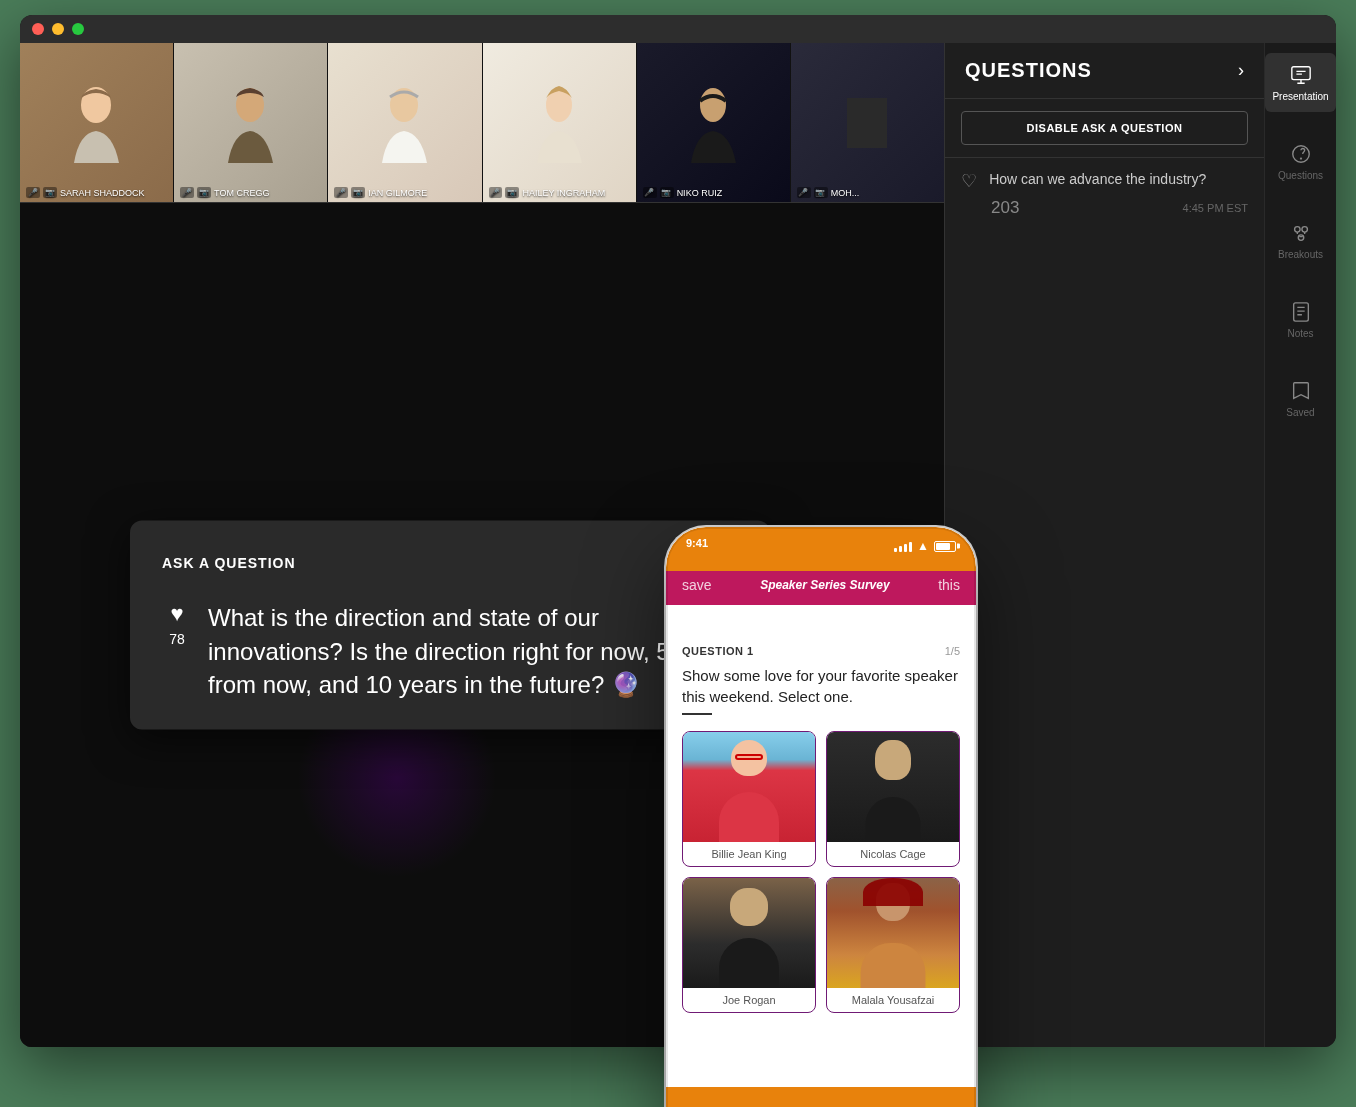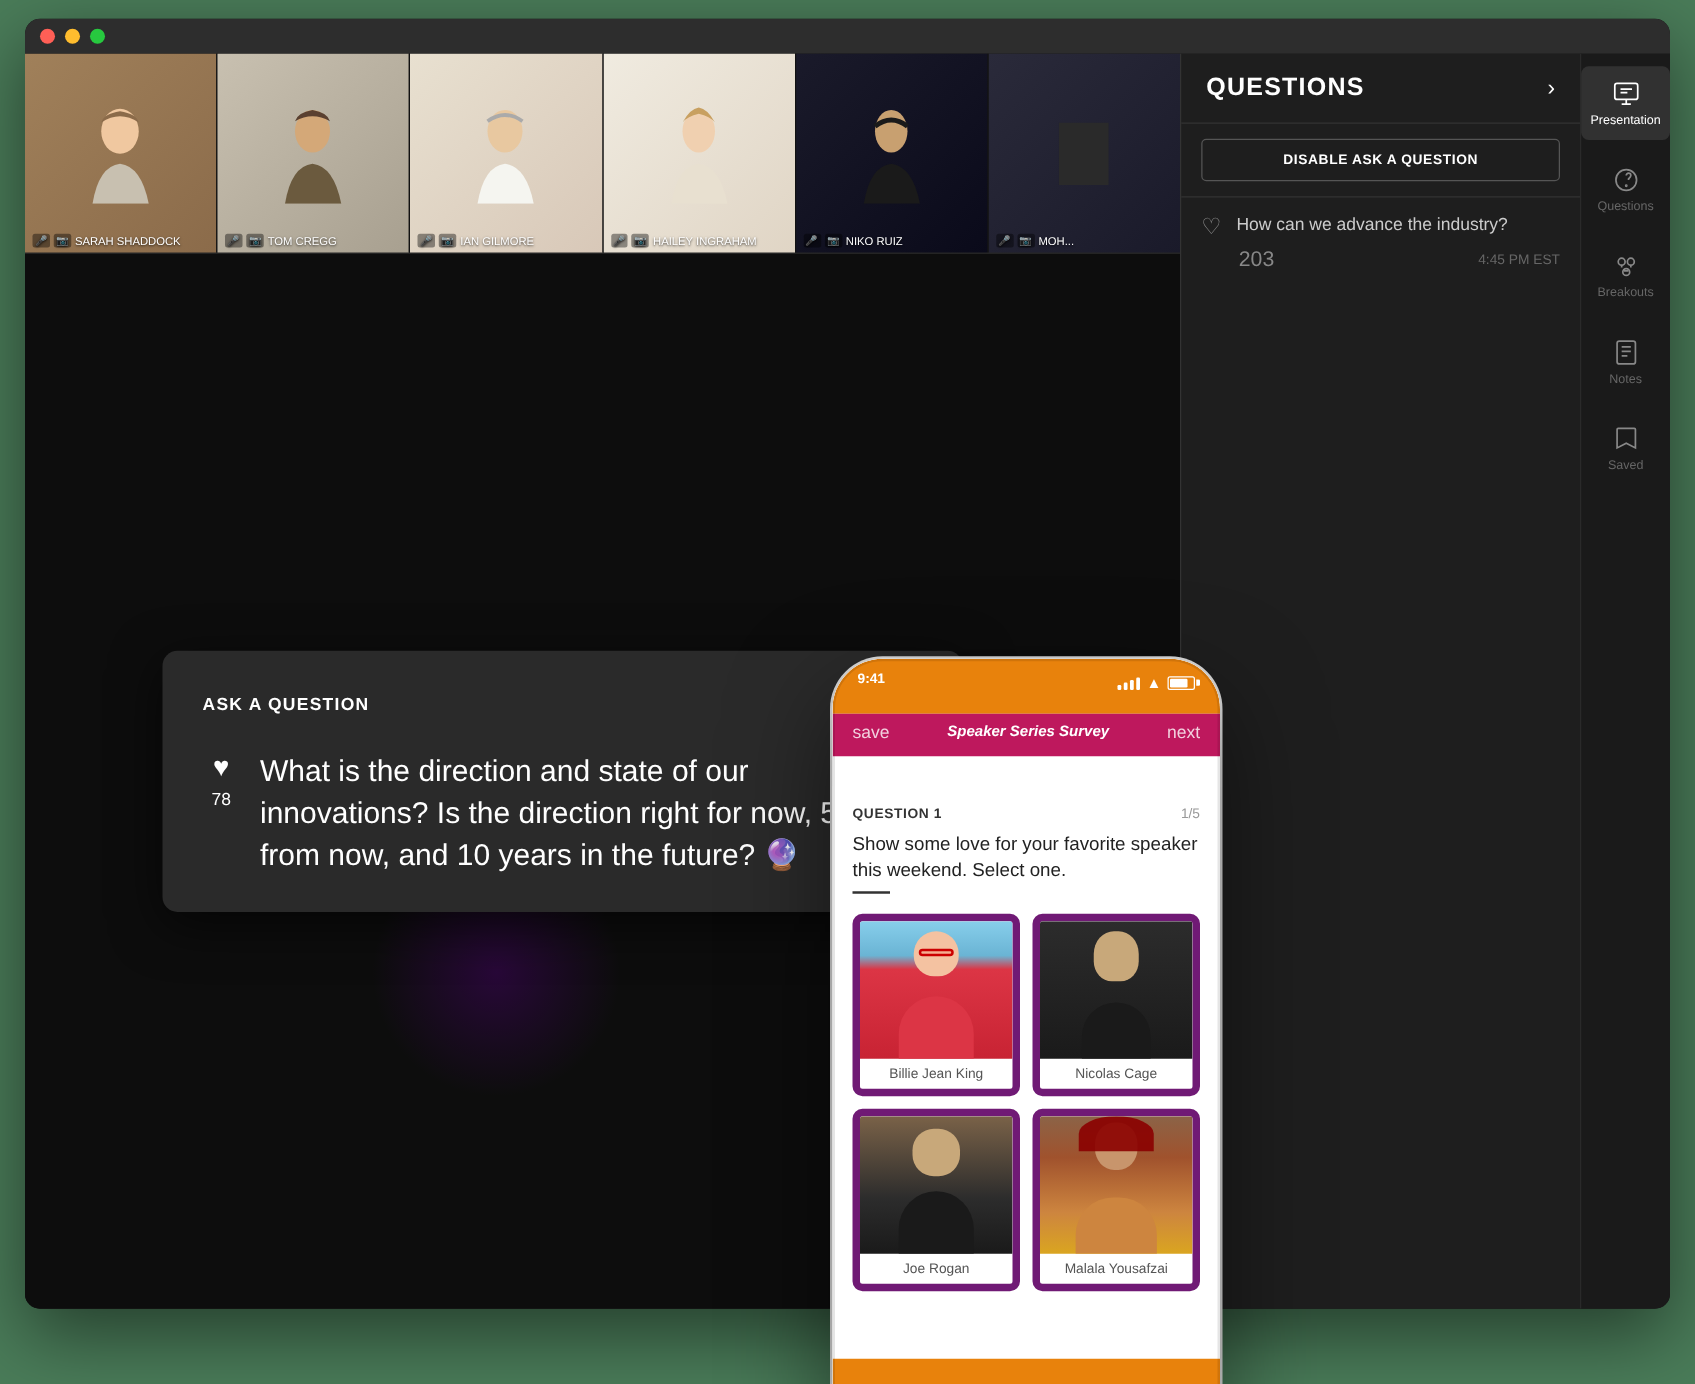--- a/index.html
+++ b/index.html
@@ -263,21 +263,21 @@
     .q-time { color: #666; font-size: 11px; margin-left: 45px; }
 
     
     .sidebar-icons {
       width: 72px;
       background: #1a1a1a;
       display: flex;
       flex-direction: column;
       align-items: center;
       padding-top: 10px;
-      gap: 10px;
+      gap: 20px;
       border-left: 1px solid #2a2a2a;
     }
 
     .sidebar-item {
       display: flex;
       flex-direction: column;
       align-items: center;
       padding: 10px 8px;
       cursor: pointer;
       border-radius: 6px;
@@ -457,21 +457,21 @@
 
     .speaker-grid {
       display: grid;
       grid-template-columns: 1fr 1fr;
       gap: 10px;
     }
 
     .speaker-card {
       border-radius: 8px;
       overflow: hidden;
-      border: 6px solid #701a75;
+      border: 1px solid #701a75;
     }
 
     .speaker-name {
       font-size: 11px;
       color: #555;
       text-align: center;
       padding: 6px 4px;
     }
 
     .phone-next-btn {
@@ -818,21 +818,21 @@
         <div class="battery-icon">
           <div class="battery-fill"></div>
           <div class="battery-tip"></div>
         </div>
       </div>
     </div>
 
     <div class="phone-survey-header">
       <span class="survey-save">save</span>
       <span class="survey-title">Speaker Series Survey</span>
-      <span class="survey-next">next</span>
+      <span class="survey-next">this</span>
     </div>
 
     <div class="phone-body">
       <div class="question-number">
         <span class="q-num-label">QUESTION 1</span>
         <span class="q-fraction">1/5</span>
       </div>
       <p class="q-instruction">Show some love for your favorite speaker this weekend. Select one.</p>
       <div class="q-divider"></div>
 

